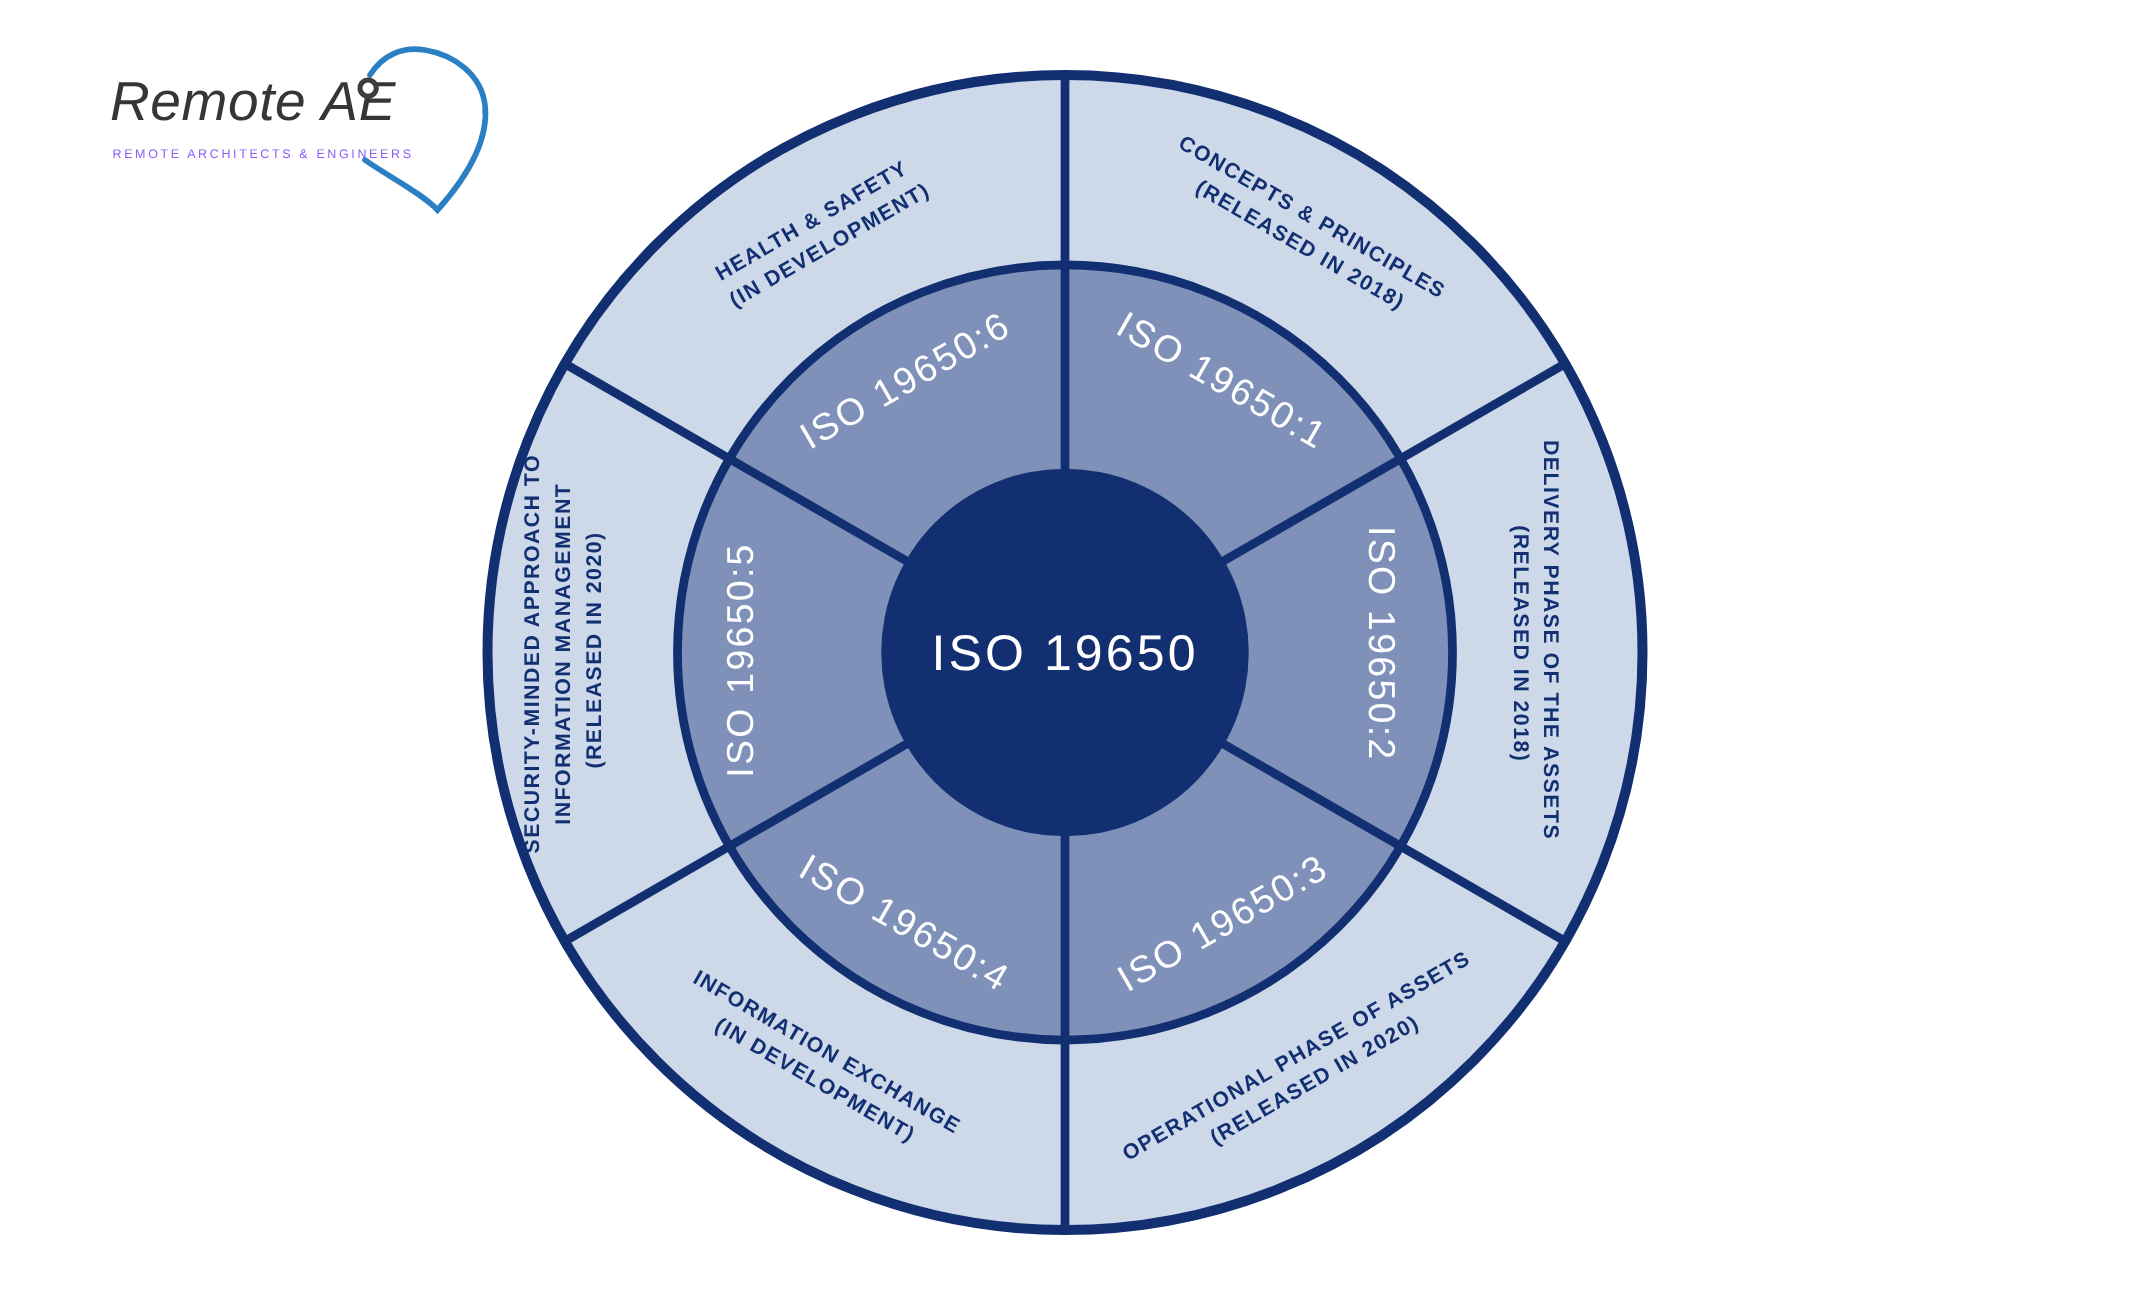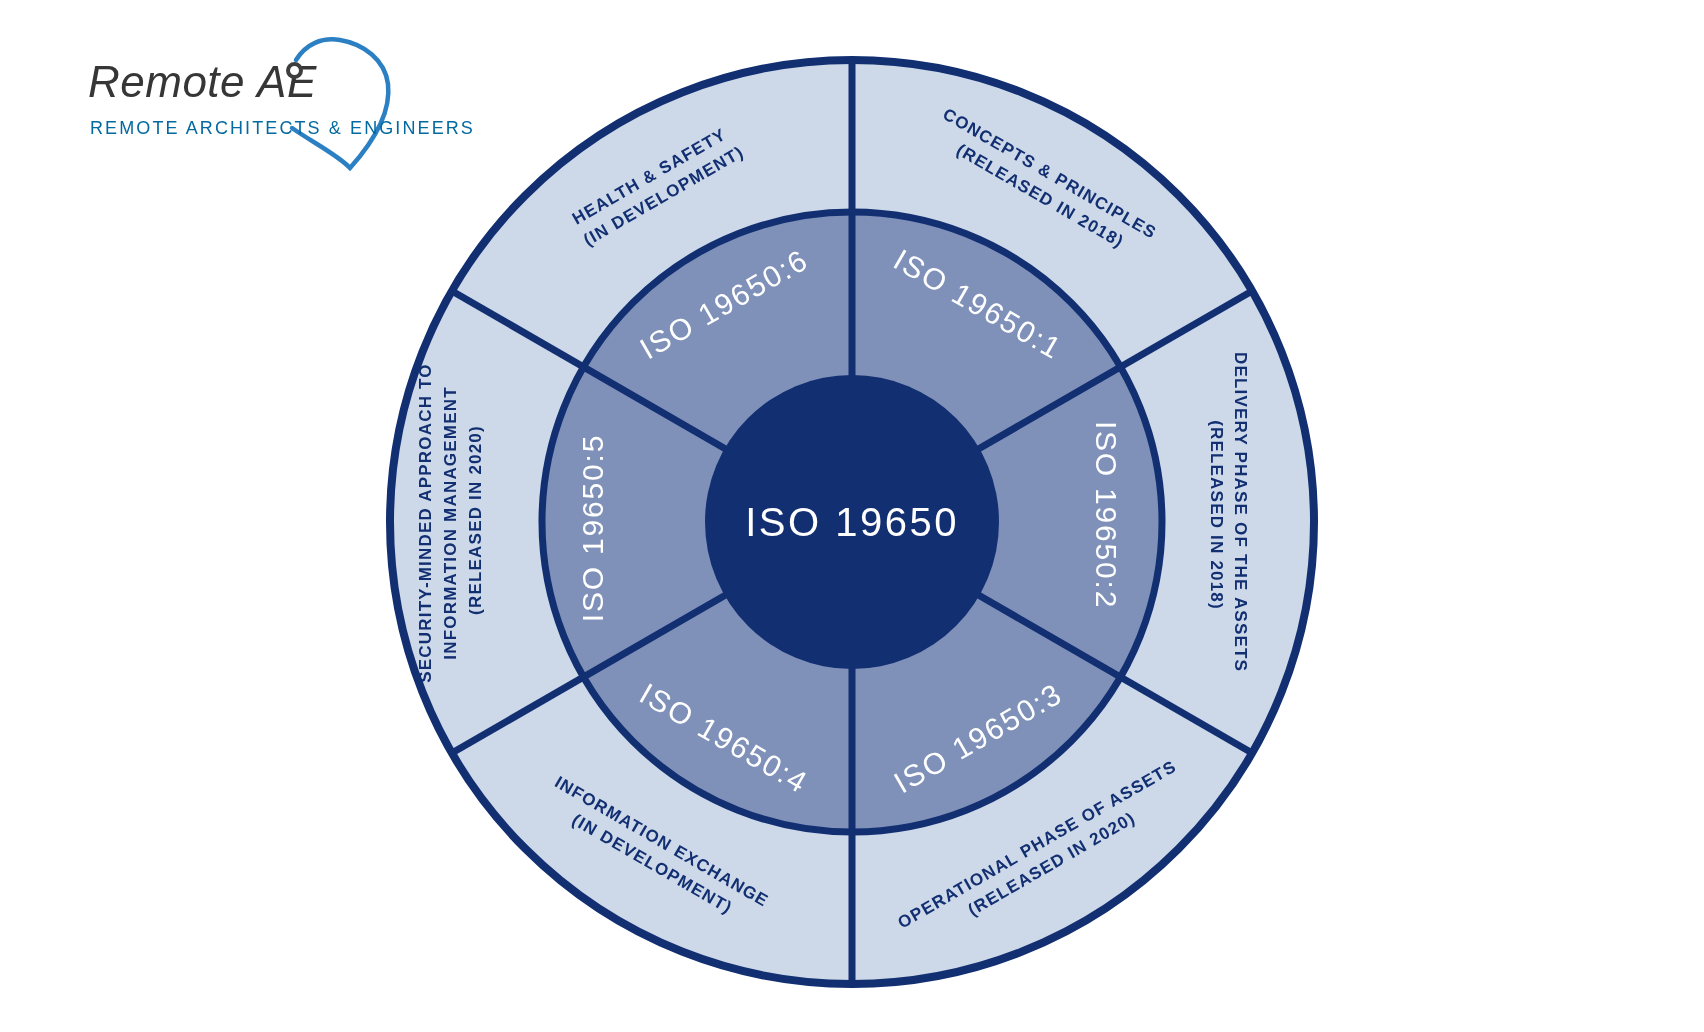--- a/index.html
+++ b/index.html
@@ -40,23 +40,23 @@
     left: 198px; top: 32px;
     width: 17px; height: 17px;
     box-sizing: border-box;
     border: 4px solid #3E3E3E;
     border-radius: 50%;
     background: #ffffff;
   }
   .tagline {
     position: absolute;
     left: 2px; top: 88px;
-    font-size: 18px;
+    font-size: 10px;
     letter-spacing: 2.1px;
-    color: #0369a1;
+    color: #8b5cf6;
     white-space: nowrap;
   }
 
   
   .diagram-svg {
     position: absolute;
     left: 0; top: 0;
     width: 1704px; height: 1032px;
   }
   .diagram-svg text {

